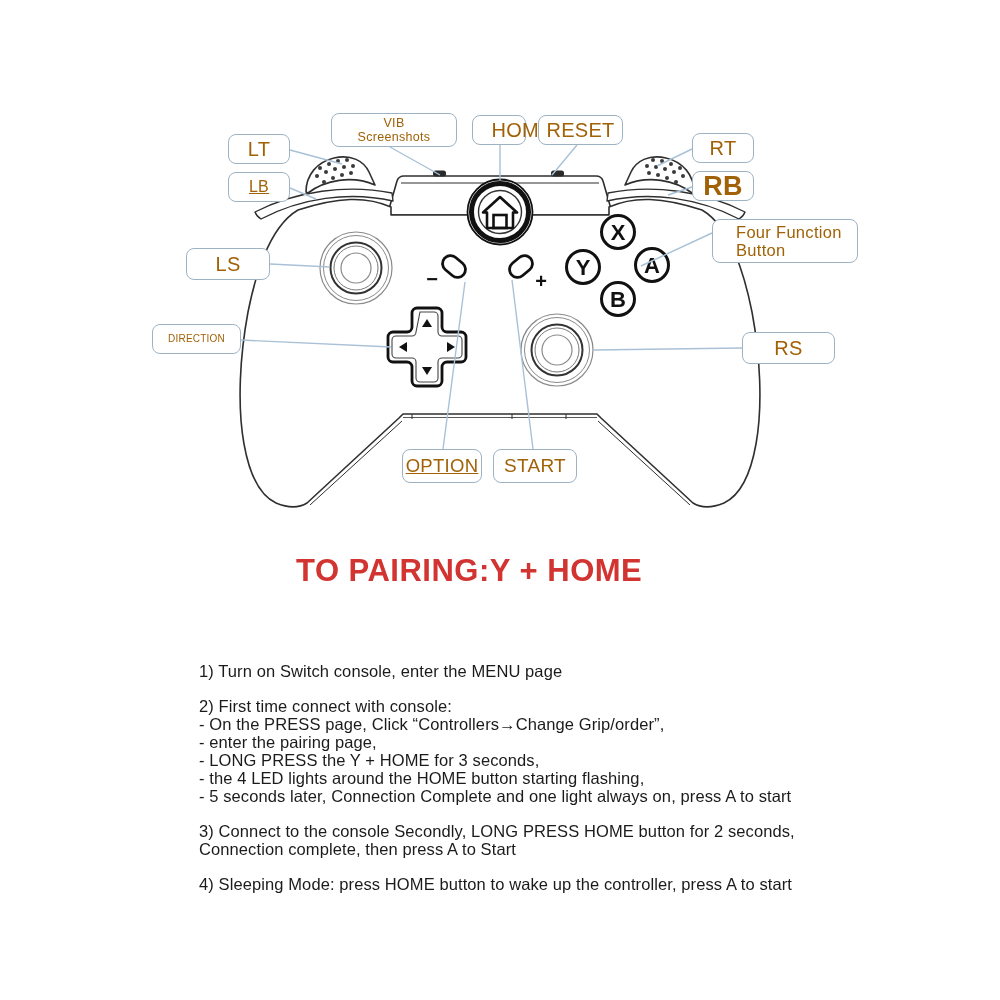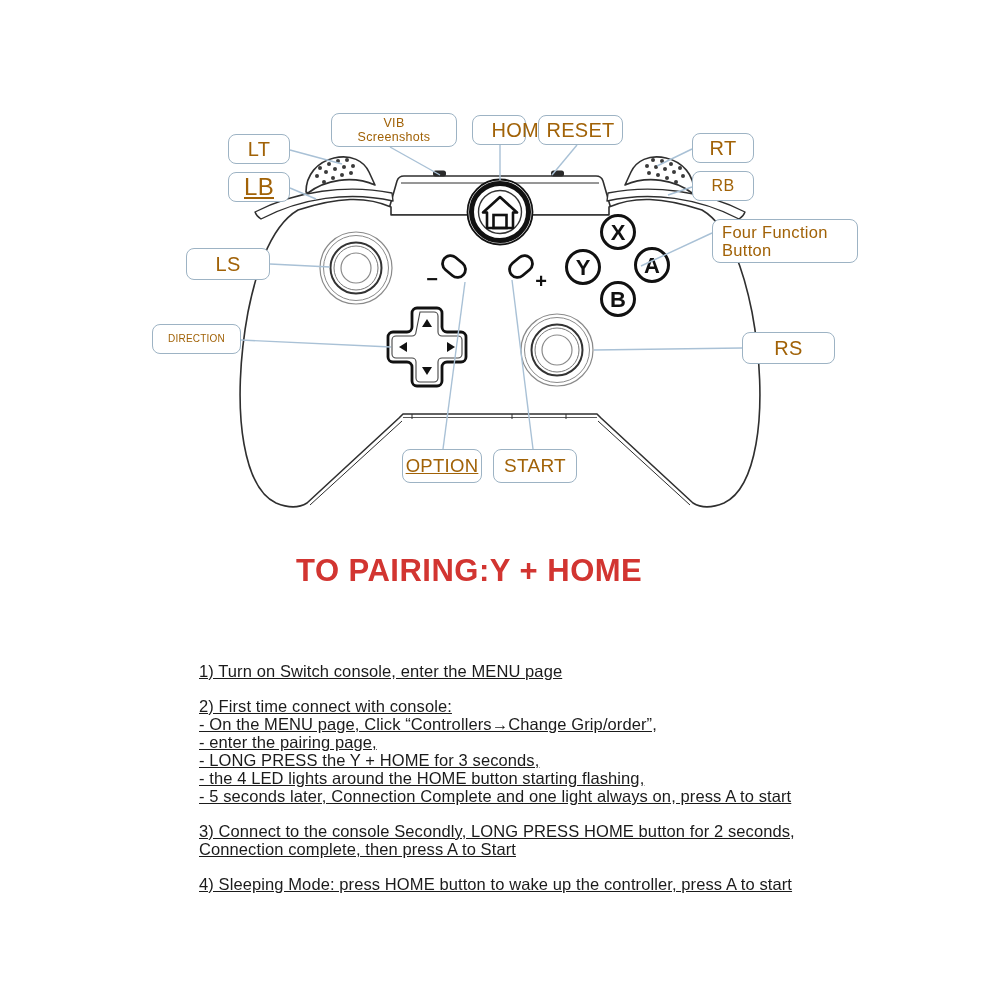--- a/index.html
+++ b/index.html
@@ -6,44 +6,44 @@
   body{width:1000px;height:1000px;position:relative;font-family:"Liberation Sans",sans-serif;overflow:hidden;}
   .stage{position:absolute;inset:0;width:1000px;height:1000px;}
   svg.diagram{position:absolute;left:0;top:0;width:1000px;height:1000px;}
 
   .label-box{
     position:absolute;background:#fff;border:1.4px solid #9db3c4;border-radius:8px;
     display:flex;align-items:center;justify-content:center;color:#a16207;
     box-sizing:border-box;text-align:center;line-height:1.12;letter-spacing:.3px;
   }
   .label-box.two-line{flex-direction:column;}
-  .label-box.left-align{justify-content:flex-start;text-align:right;padding-left:9px;}
+  .label-box.left-align{justify-content:flex-start;text-align:right;padding-left:23px;}
 
   .lt{left:228px;top:134px;width:62px;height:30px;font-size:20px;}
-  .lb{left:228px;top:172px;width:62px;height:30px;font-size:24px;text-decoration:underline;}
+  .lb{left:228px;top:172px;width:62px;height:30px;font-size:16px;text-decoration:underline;}
   .vib{left:331px;top:113px;width:126px;height:34px;font-size:12.5px;}
   .home{left:472px;top:115px;width:54px;height:30px;font-size:20px;padding-left:46px;}
   .reset{left:538px;top:115px;width:85px;height:30px;font-size:20px;}
   .rt{left:692px;top:133px;width:62px;height:30px;font-size:20px;}
-  .rb{left:692px;top:171px;width:62px;height:30px;font-size:16px;}
+  .rb{left:692px;top:171px;width:62px;height:30px;font-size:27px;font-weight:bold;}
   .ff{left:712px;top:219px;width:146px;height:44px;font-size:16.5px;align-items:center;}
   .ls{left:186px;top:248px;width:84px;height:32px;font-size:20px;}
   .direction{left:152px;top:324px;width:89px;height:30px;font-size:10px;letter-spacing:.2px;}
   .rs{left:742px;top:332px;width:93px;height:32px;font-size:20px;}
   .option{left:402px;top:449px;width:80px;height:34px;font-size:18.5px;text-decoration:underline;}
   .start{left:493px;top:449px;width:84px;height:34px;font-size:19px;}
 
   .pairing-heading{
     position:absolute;left:296px;top:553px;display:flex;
     font-size:31px;font-weight:bold;color:#d23531;letter-spacing:.5px;white-space:nowrap;
   }
 
   .instructions{
     position:absolute;left:199px;top:641px;width:740px;
-    font-size:16.5px;line-height:18px;color:#1b1b1b;letter-spacing:.1px;text-decoration:underline;
+    font-size:16.5px;line-height:18px;color:#1b1b1b;letter-spacing:.1px;
   }
   .instructions p{margin:0 0 17px 0;}
   .instructions p.first{margin-bottom:21px;}
   .instructions p:last-child{margin-bottom:0;}
   .instructions div{white-space:nowrap;}
 
   .ctrl-line{stroke:#2f2f2f;stroke-width:1.6;fill:#ffffff;stroke-linejoin:round;}
   .thin{stroke:#2f2f2f;stroke-width:1;fill:none;}
   .leader{stroke:#a9c1d6;stroke-width:1.4;fill:none;}
   .btn-letter{font-family:"Liberation Sans",sans-serif;font-weight:bold;font-size:22px;fill:#111;text-anchor:middle;}
@@ -211,21 +211,21 @@
   </div>
 
   <div class="instructions">
     <p class="first">
       </p>
       <div>1) Turn on Switch console, enter the MENU page</div>
     <p></p>
     <p>
       </p>
       <div>2) First time connect with console:</div>
-      <div>- On the MENU page, Click “Controllers→Change Grip/order”,</div>
+      <div>- On the PRESS page, Click “Controllers→Change Grip/order”,</div>
       <div>- enter the pairing page,</div>
       <div>- LONG PRESS the Y + HOME for 3 seconds,</div>
       <div>- the 4 LED lights around the HOME button starting flashing,</div>
       <div>- 5 seconds later, Connection Complete and one light always on, press A to start</div>
     <p></p>
     <p>
       </p>
       <div>3) Connect to the console Secondly, LONG PRESS HOME button for 2 seconds,</div>
       <div>Connection complete, then press A to Start</div>
     <p></p>

